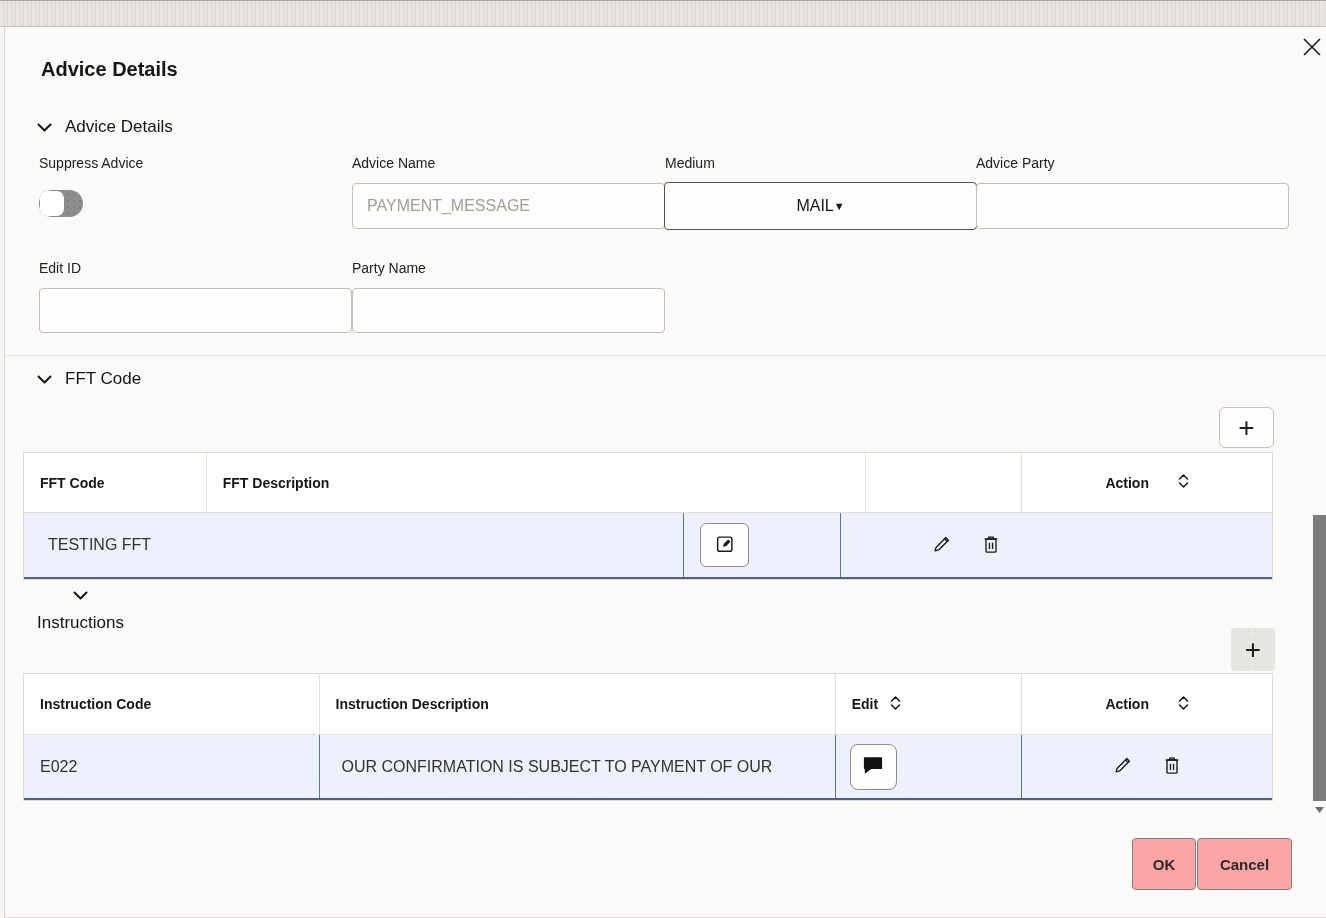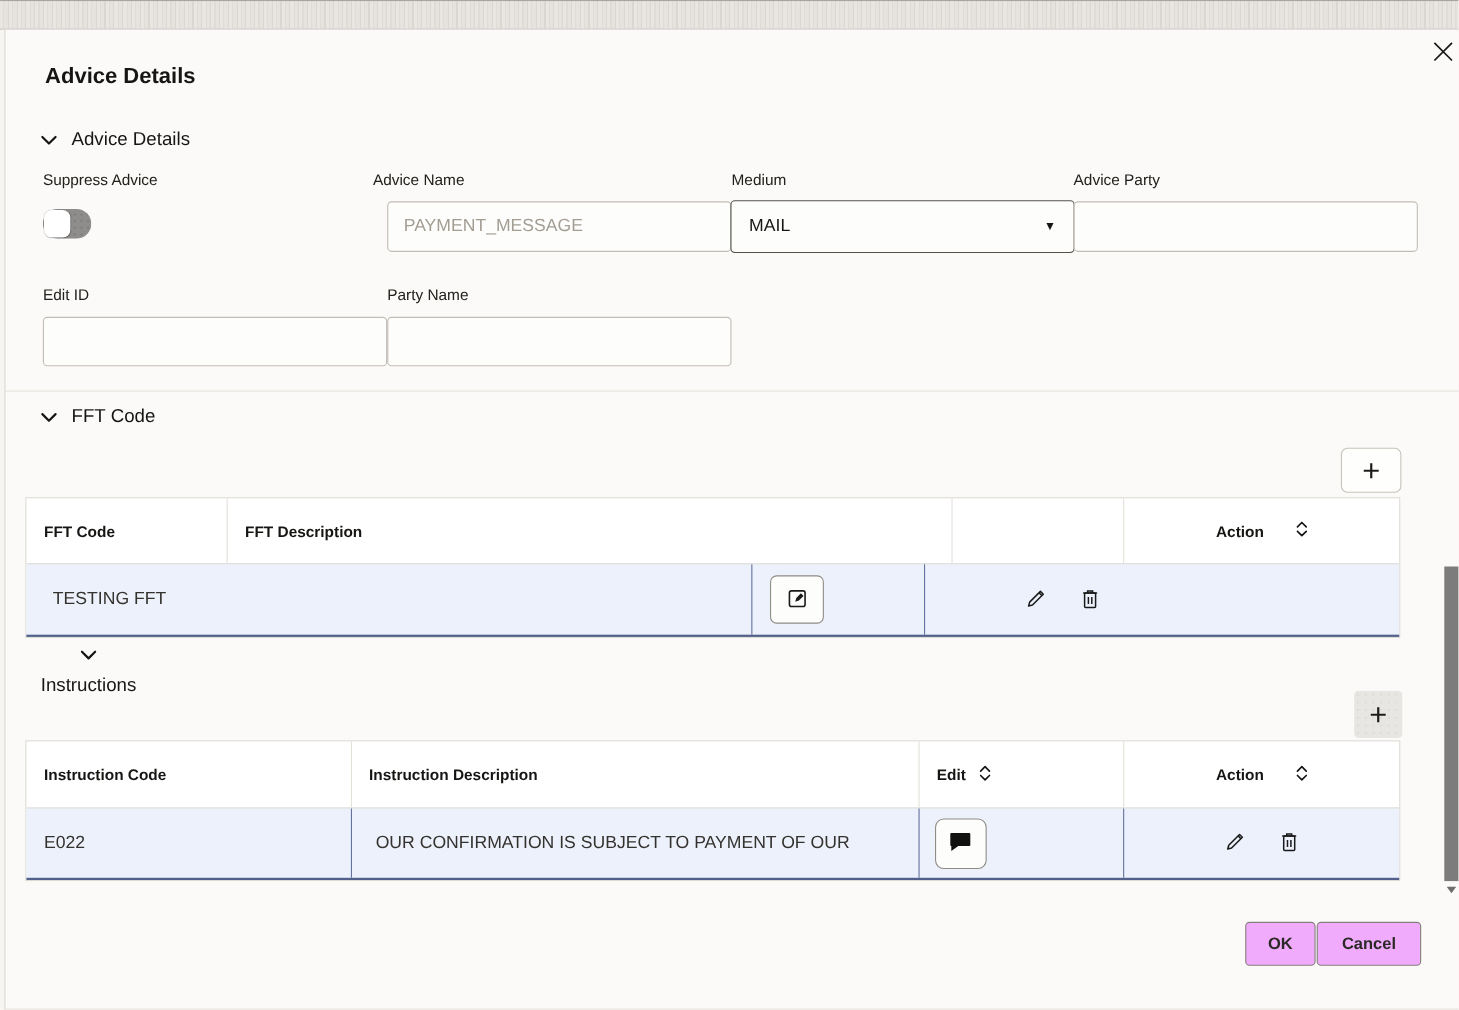--- a/index.html
+++ b/index.html
@@ -19,21 +19,21 @@
   .sec-head{position:absolute;display:flex;align-items:center;gap:13px;font-size:17px;font-weight:500;color:#161513;cursor:pointer;}
   .sec-head .chev{display:flex;}
 
   .f-label{position:absolute;font-size:14px;color:#22211d;}
   .tinput{position:absolute;box-sizing:border-box;width:313px;height:46px;background:#fdfdfb;
     border:1px solid #c2bdb6;border-radius:4px;padding:0 14px;font-size:16px;color:#161513;font-family:inherit;outline:none;}
   .tinput::placeholder{color:#a39d94;opacity:1;}
 
   .tselect{position:absolute;box-sizing:border-box;width:313px;height:48px;background:#fdfdfc;
     border:1.5px solid #55514b;border-radius:4px;padding:0 16px;font-size:16px;color:#161513;
-    display:flex;align-items:center;justify-content:space-between;cursor:pointer;}
+    display:flex;align-items:center;justify-content:center;cursor:pointer;}
   .tselect .caret{font-size:11px;color:#161513;}
 
   .toggle{position:absolute;left:34px;top:163px;width:44px;height:27px;background:#8e8d8b;border-radius:14px;cursor:pointer;
     background-image:radial-gradient(#7f7e7c 1px,transparent 1px);background-size:6px 6px;background-position:14px 2px;}
   .toggle .knob{position:absolute;left:1px;top:1px;width:24px;height:25px;background:#fff;border-radius:7px;box-shadow:0 0 1px rgba(0,0,0,.4);}
 
   .divider{position:absolute;left:0;top:328px;width:1322px;height:1px;background:#e5e2dc;}
 
   .add-btn{position:absolute;box-sizing:border-box;display:flex;align-items:center;justify-content:center;
     font-size:28px;font-weight:300;color:#1c1b19;cursor:pointer;line-height:1;padding:0;font-family:inherit;}
@@ -51,21 +51,21 @@
   .td:last-child{border-right:none;}
   .td.center{justify-content:center;gap:28px;}
 
   .fft-head{height:59px;} .fft-row{height:64px;}
   .ins-head{height:60px;} .ins-row{height:63px;}
 
   .cell-btn{box-sizing:border-box;display:flex;align-items:center;justify-content:center;background:#fdfdfc;border:1px solid #8f8b85;border-radius:6px;cursor:pointer;padding:0;}
 
   .icon-btn{background:none;border:none;padding:0;cursor:pointer;display:flex;align-items:center;}
 
-  .footer-btn{position:absolute;box-sizing:border-box;height:40px;background:#f0abfc;border:1px solid #83807a;border-radius:4px;
+  .footer-btn{position:absolute;box-sizing:border-box;height:52px;background:#fca5a5;border:1px solid #83807a;border-radius:4px;
     font-size:15px;font-weight:600;color:#2b2a27;cursor:pointer;display:flex;align-items:center;justify-content:center;font-family:inherit;}
   .btn-ok{left:1127px;top:811px;width:64px;}
   .btn-cancel{left:1192px;top:811px;width:95px;}
 
   .scroll-thumb{position:absolute;left:1313px;top:515px;width:13px;height:286px;background:#7c7c7c;cursor:pointer;}
   .scroll-arrow{position:absolute;left:1313px;top:801px;width:13px;height:14px;display:flex;align-items:center;justify-content:center;cursor:pointer;}
 </style>
 </head>
 <body>
 
@@ -91,21 +91,21 @@
           </svg>
       </span>
       <span>Advice Details</span>
     </div>
 
     <div class="f-label" style="left:34px;top:128px;">Suppress Advice</div>
     <div class="toggle">
       <div class="knob"></div>
     </div>
 
-    <div class="f-label" style="left:334px;top:128px;">Advice Name</div>
+    <div class="f-label" style="left:347px;top:128px;">Advice Name</div>
     <input class="tinput" style="left: 347px; top: 156px;" placeholder="PAYMENT_MESSAGE">
 
     <div class="f-label" style="left:660px;top:128px;">Medium</div>
     <div class="tselect" style="left:659px;top:155px;">
       <span>MAIL</span>
       <span class="caret">▼</span>
     </div>
 
     <div class="f-label" style="left:971px;top:128px;">Advice Party</div>
     <input class="tinput" style="left: 971px; top: 156px;" value="">

